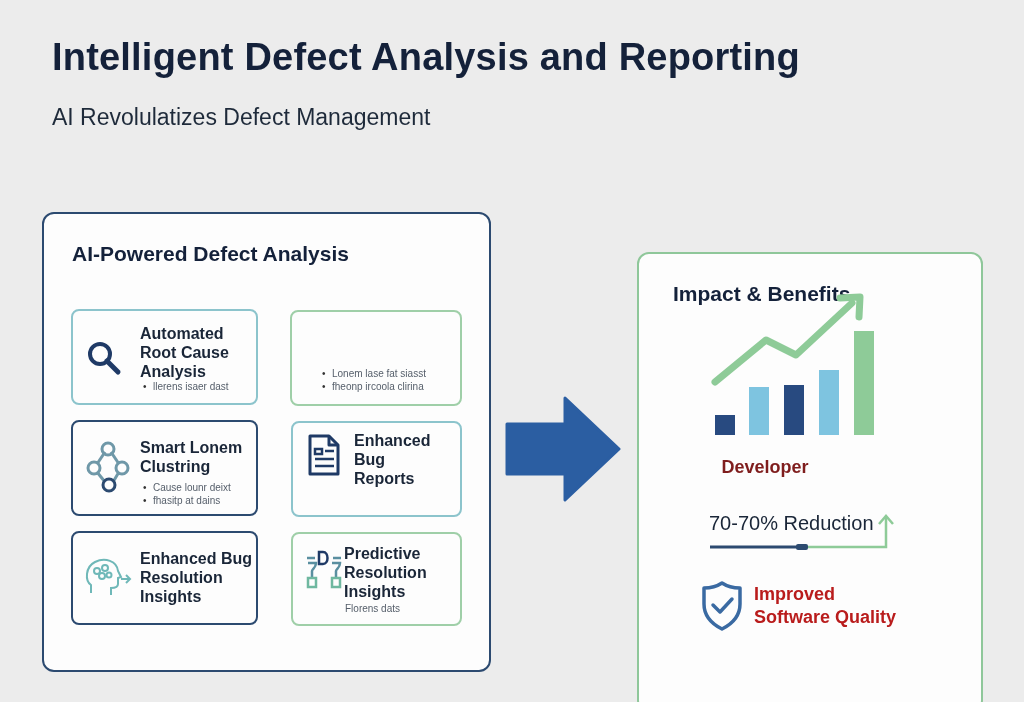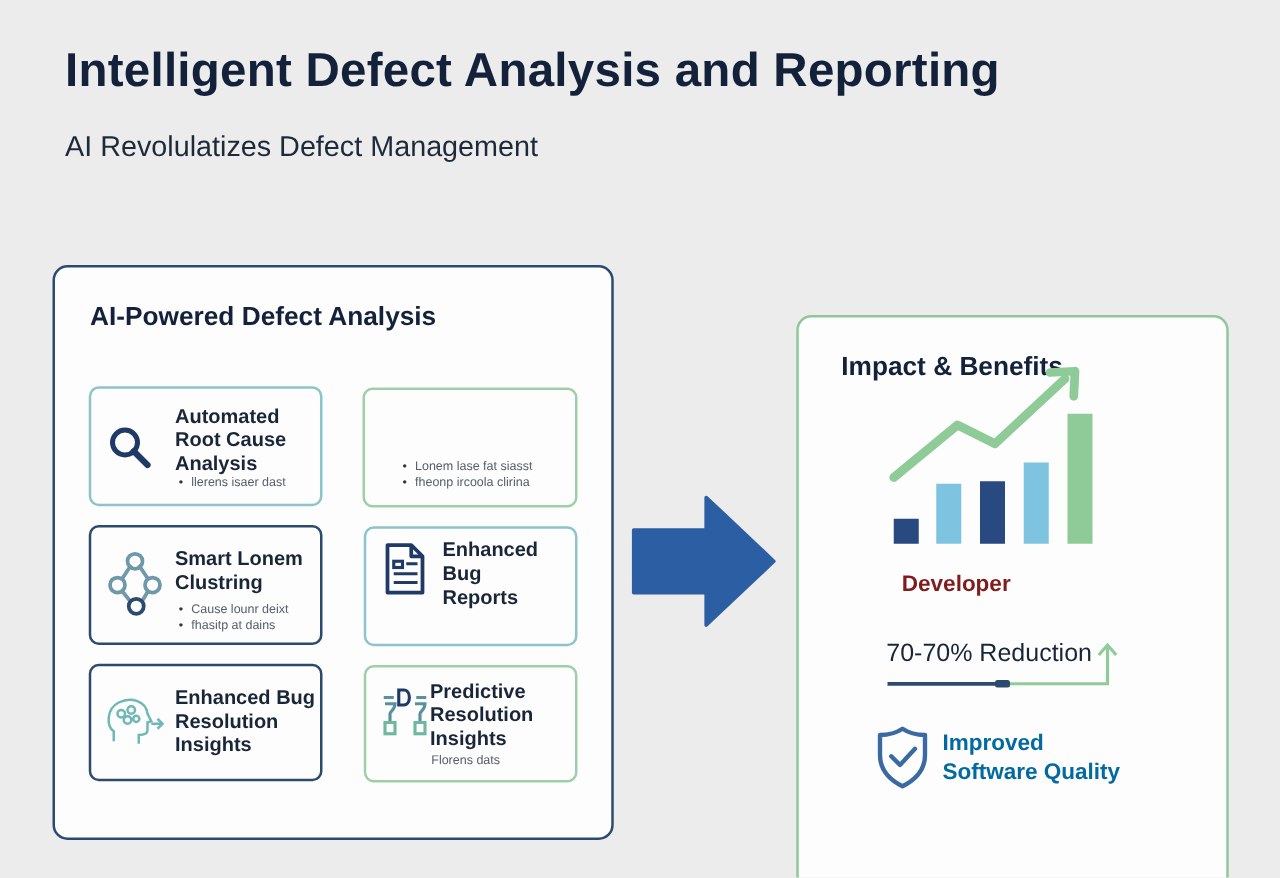--- a/index.html
+++ b/index.html
@@ -12,21 +12,21 @@
   .panel-title{position:absolute;font-size:21px;font-weight:bold;color:#14213a;text-align:right;}
   .card{position:absolute;background:#fdfdfd;border-radius:8px;box-sizing:border-box;border:2px solid;}
   .card-title{position:absolute;font-size:16px;font-weight:bold;color:#1a2638;line-height:19px;}
   .card-bullets{position:absolute;font-size:10px;color:#555e6a;line-height:13px;margin:0;padding:0;list-style:none;}
   .card-bullets li{position:relative;padding-left:10px;}
   .card-bullets li.dot::before{content:"•";position:absolute;left:0;top:0;color:#333;}
   .icon{position:absolute;}
   .arrow{position:absolute;left:505px;top:396px;}
   .metric-title{position:absolute;left:680px;top:456px;width:170px;text-align:center;font-size:18px;font-weight:bold;color:#7f1d1d;line-height:23px;}
   .metric-value{position:absolute;left:709px;top:512px;font-size:20px;color:#1a2638;}
-  .quality{position:absolute;left:754px;top:583px;font-size:18px;font-weight:bold;color:#0369a1;line-height:23px;}
+  .quality{position:absolute;left:754px;top:583px;font-size:18px;font-weight:bold;color:#b91c1c;line-height:23px;}
 </style>
 </head>
 <body>
 
 <h1 class="title">Intelligent Defect Analysis and Reporting</h1>
 <p class="subtitle">AI Revolulatizes Defect Management</p>
 
 <div class="panel panel-left">
   <div class="panel-title" style="left:28px;top:28px;">AI-Powered Defect Analysis</div>
 </div>

